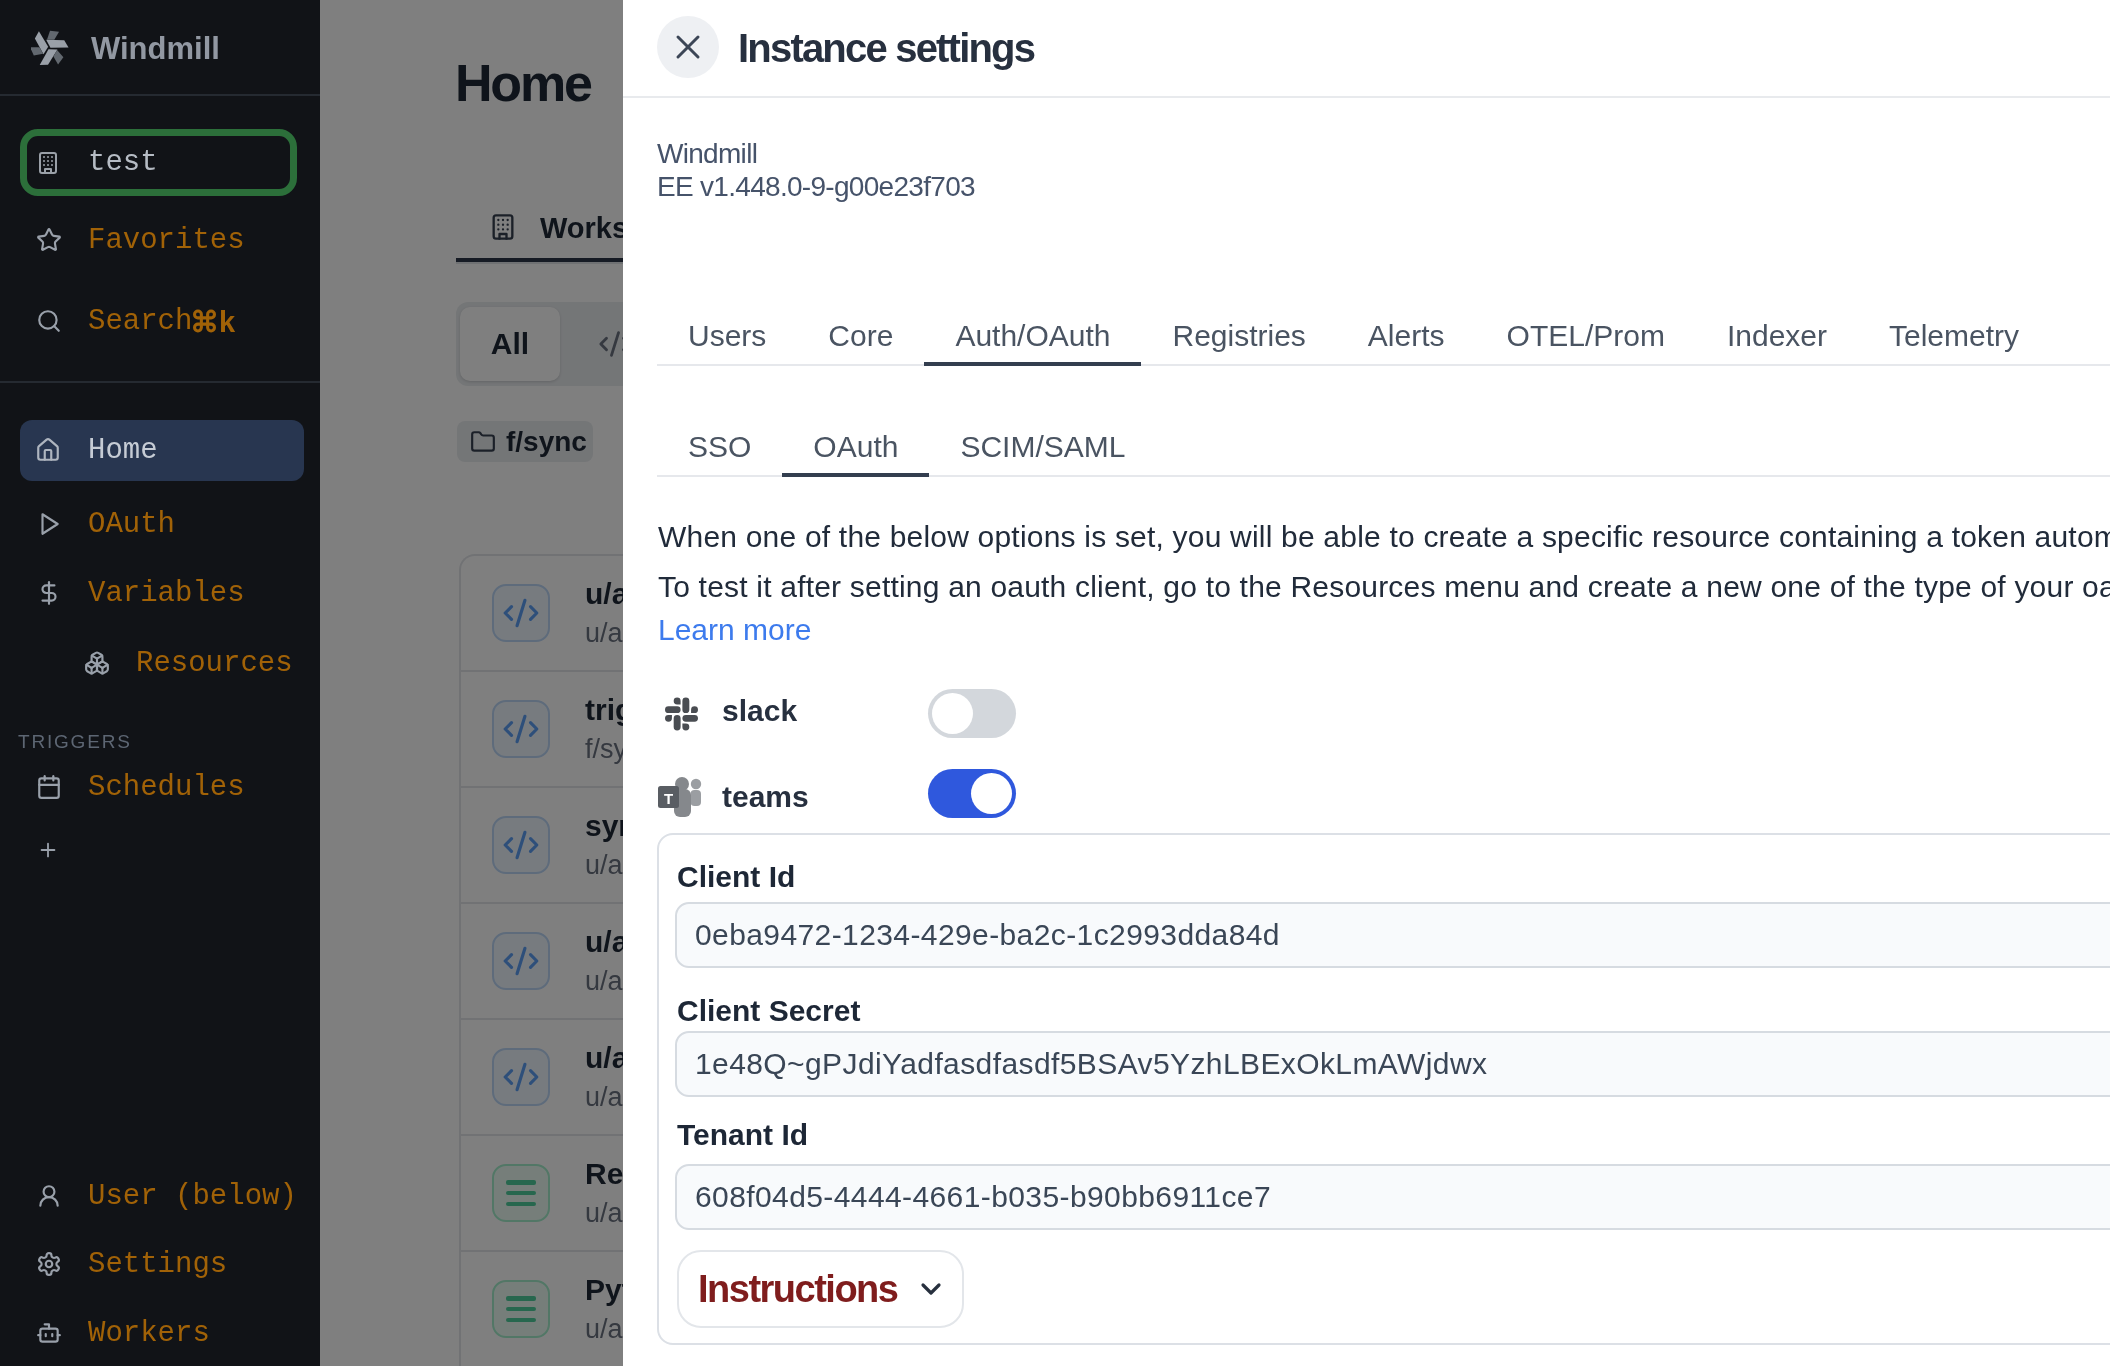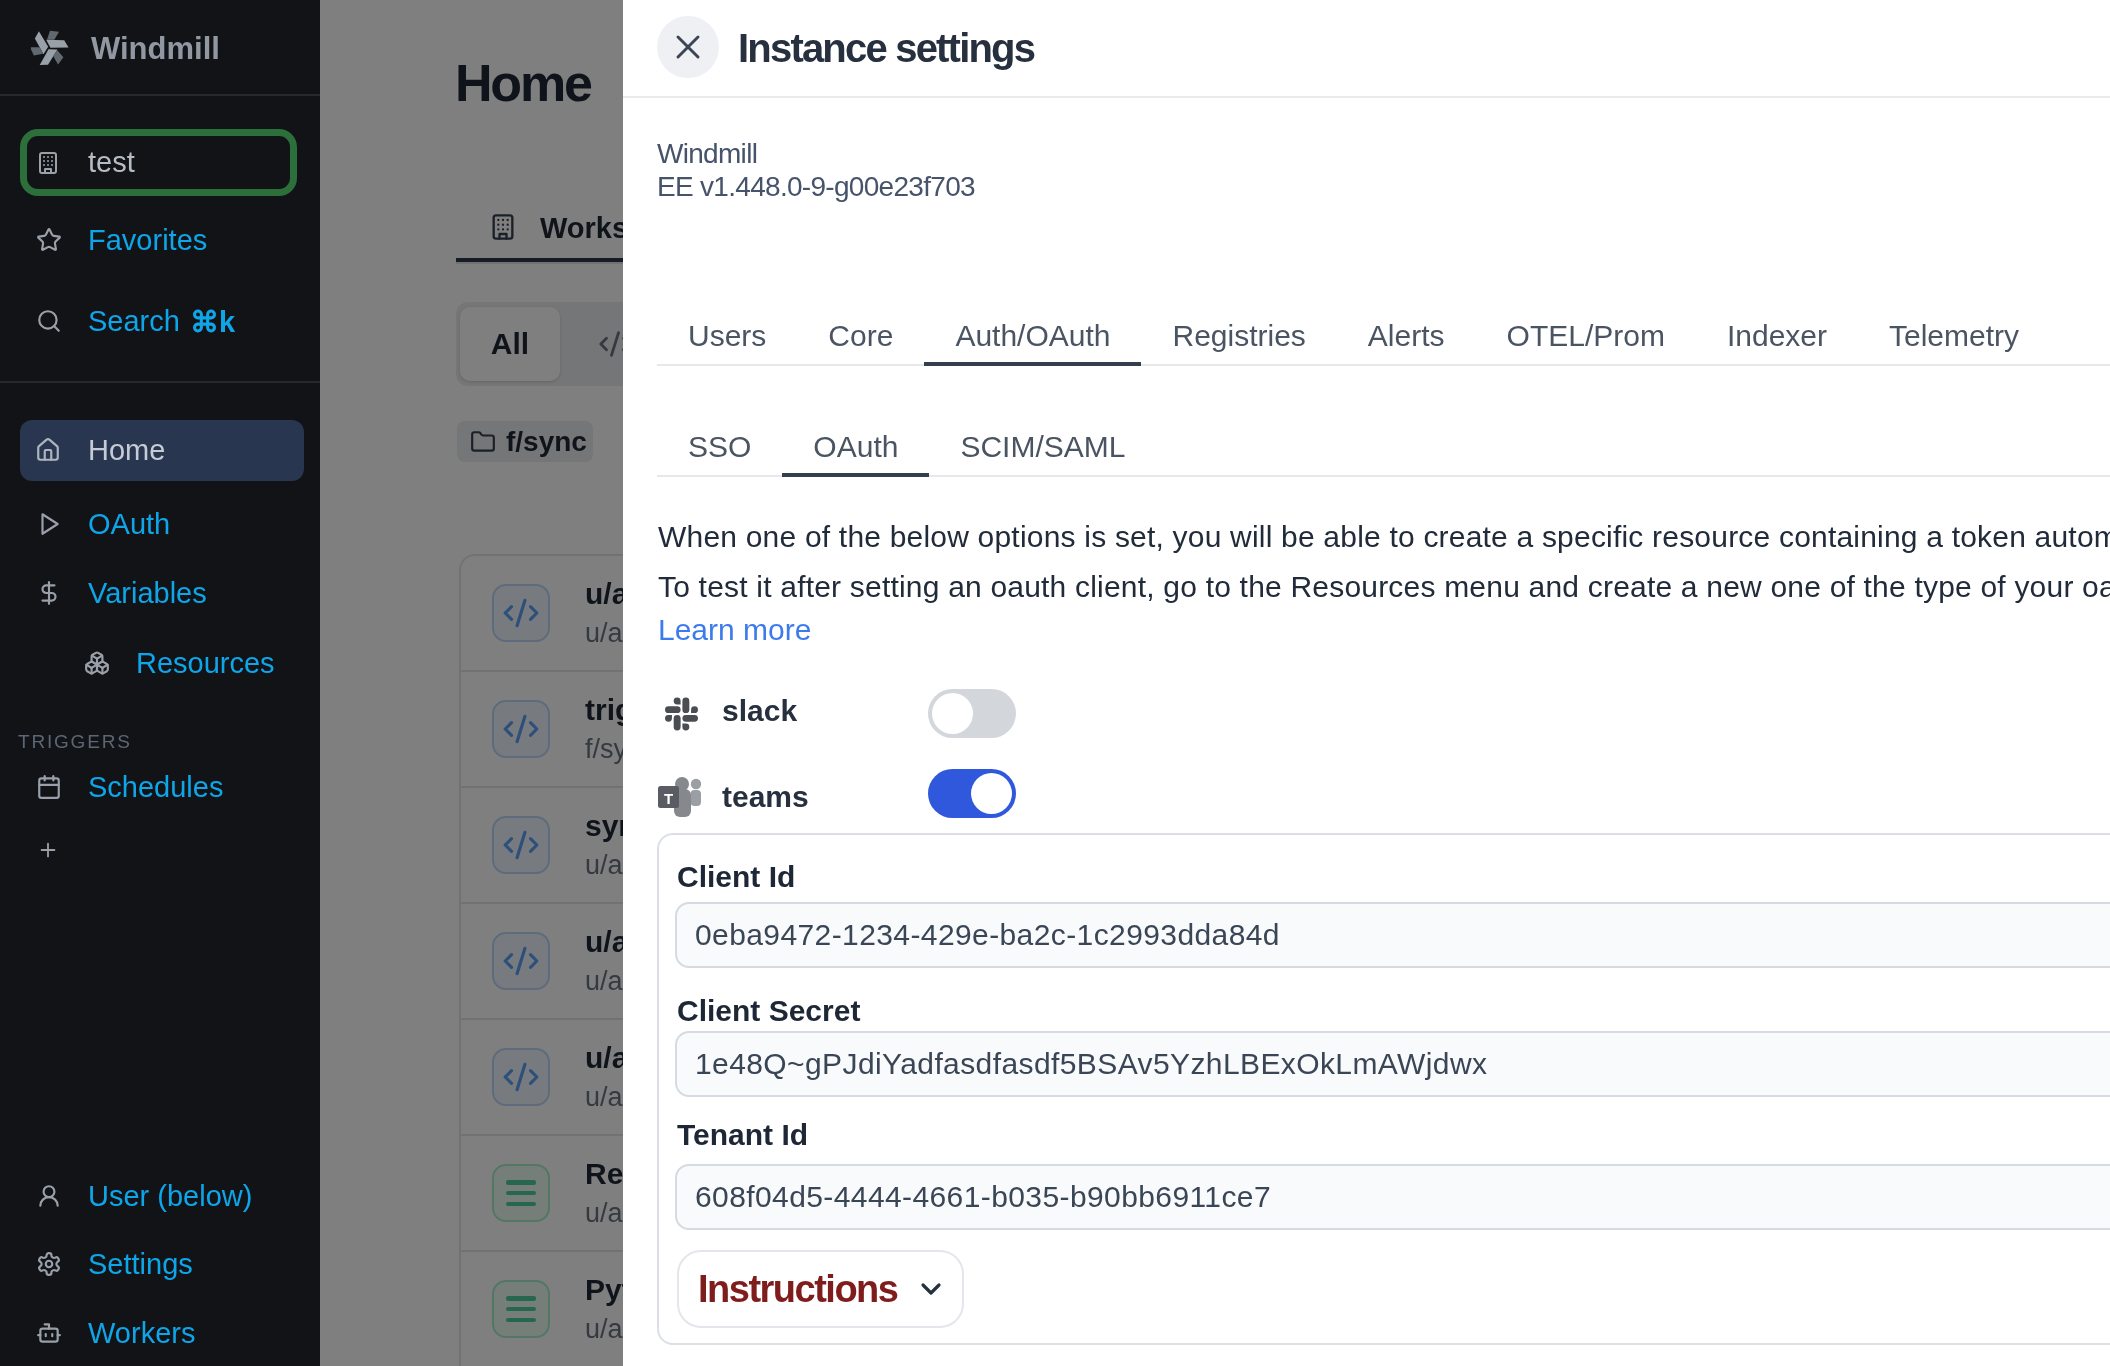--- a/index.html
+++ b/index.html
@@ -1,23 +1,23 @@
 <!DOCTYPE html>
 <html><head>
 <meta charset="utf-8">
 <style>
   * { margin:0; padding:0; box-sizing:border-box; }
   html,body { width:2110px; height:1366px; overflow:hidden; font-family:"Liberation Sans", sans-serif; background:#fff; }
   .abs { position:absolute; }
   
   #sidebar { position:absolute; left:0; top:0; width:320px; height:1366px; background:#111317; z-index:30; }
   .sdiv { position:absolute; left:0; width:320px; height:2px; background:#252a31; }
-  .srow { position:absolute; left:0; width:320px; display:flex; align-items:center; color:#0ea5e9; font-size:29px; }
+  .srow { position:absolute; left:0; width:320px; display:flex; align-items:center; color:#a16207; font-size:29px; }
   .srow .ic { position:absolute; left:36px; width:26px; height:26px; }
-  .srow .lbl { position:absolute; left:88px; }
+  .srow .lbl { position:absolute; left:88px;font-family:Liberation Mono, monospace; }
   .logo-txt { color:#9298a2; font-weight:bold; font-size:31px; }
   #wsbtn { position:absolute; left:20px; top:129px; width:277px; height:67px; border:7px solid #2c6f3a; border-radius:18px; }
   #homebtn { position:absolute; left:20px; top:420px; width:284px; height:61px; border-radius:12px; background:#283650; }
   .trig { position:absolute; left:18px; color:#5d6673; font-size:19px; letter-spacing:1.8px; }
   
   #content { position:absolute; left:320px; top:0; right:0; height:1366px; background:#fff; z-index:10; overflow:hidden; }
   #content .inner { position:absolute; left:-320px; top:0; width:2110px; height:1366px; }
   .htitle { position:absolute; left:455px; top:53px; font-size:52px; letter-spacing:-2.2px; font-weight:bold; color:#1f2937; }
   .wtab-under { position:absolute; left:456px; top:258px; width:400px; height:4px; background:#2d3748; }
   .wtab-border { position:absolute; left:456px; top:262px; width:400px; height:2px; background:#dee2e6; }

